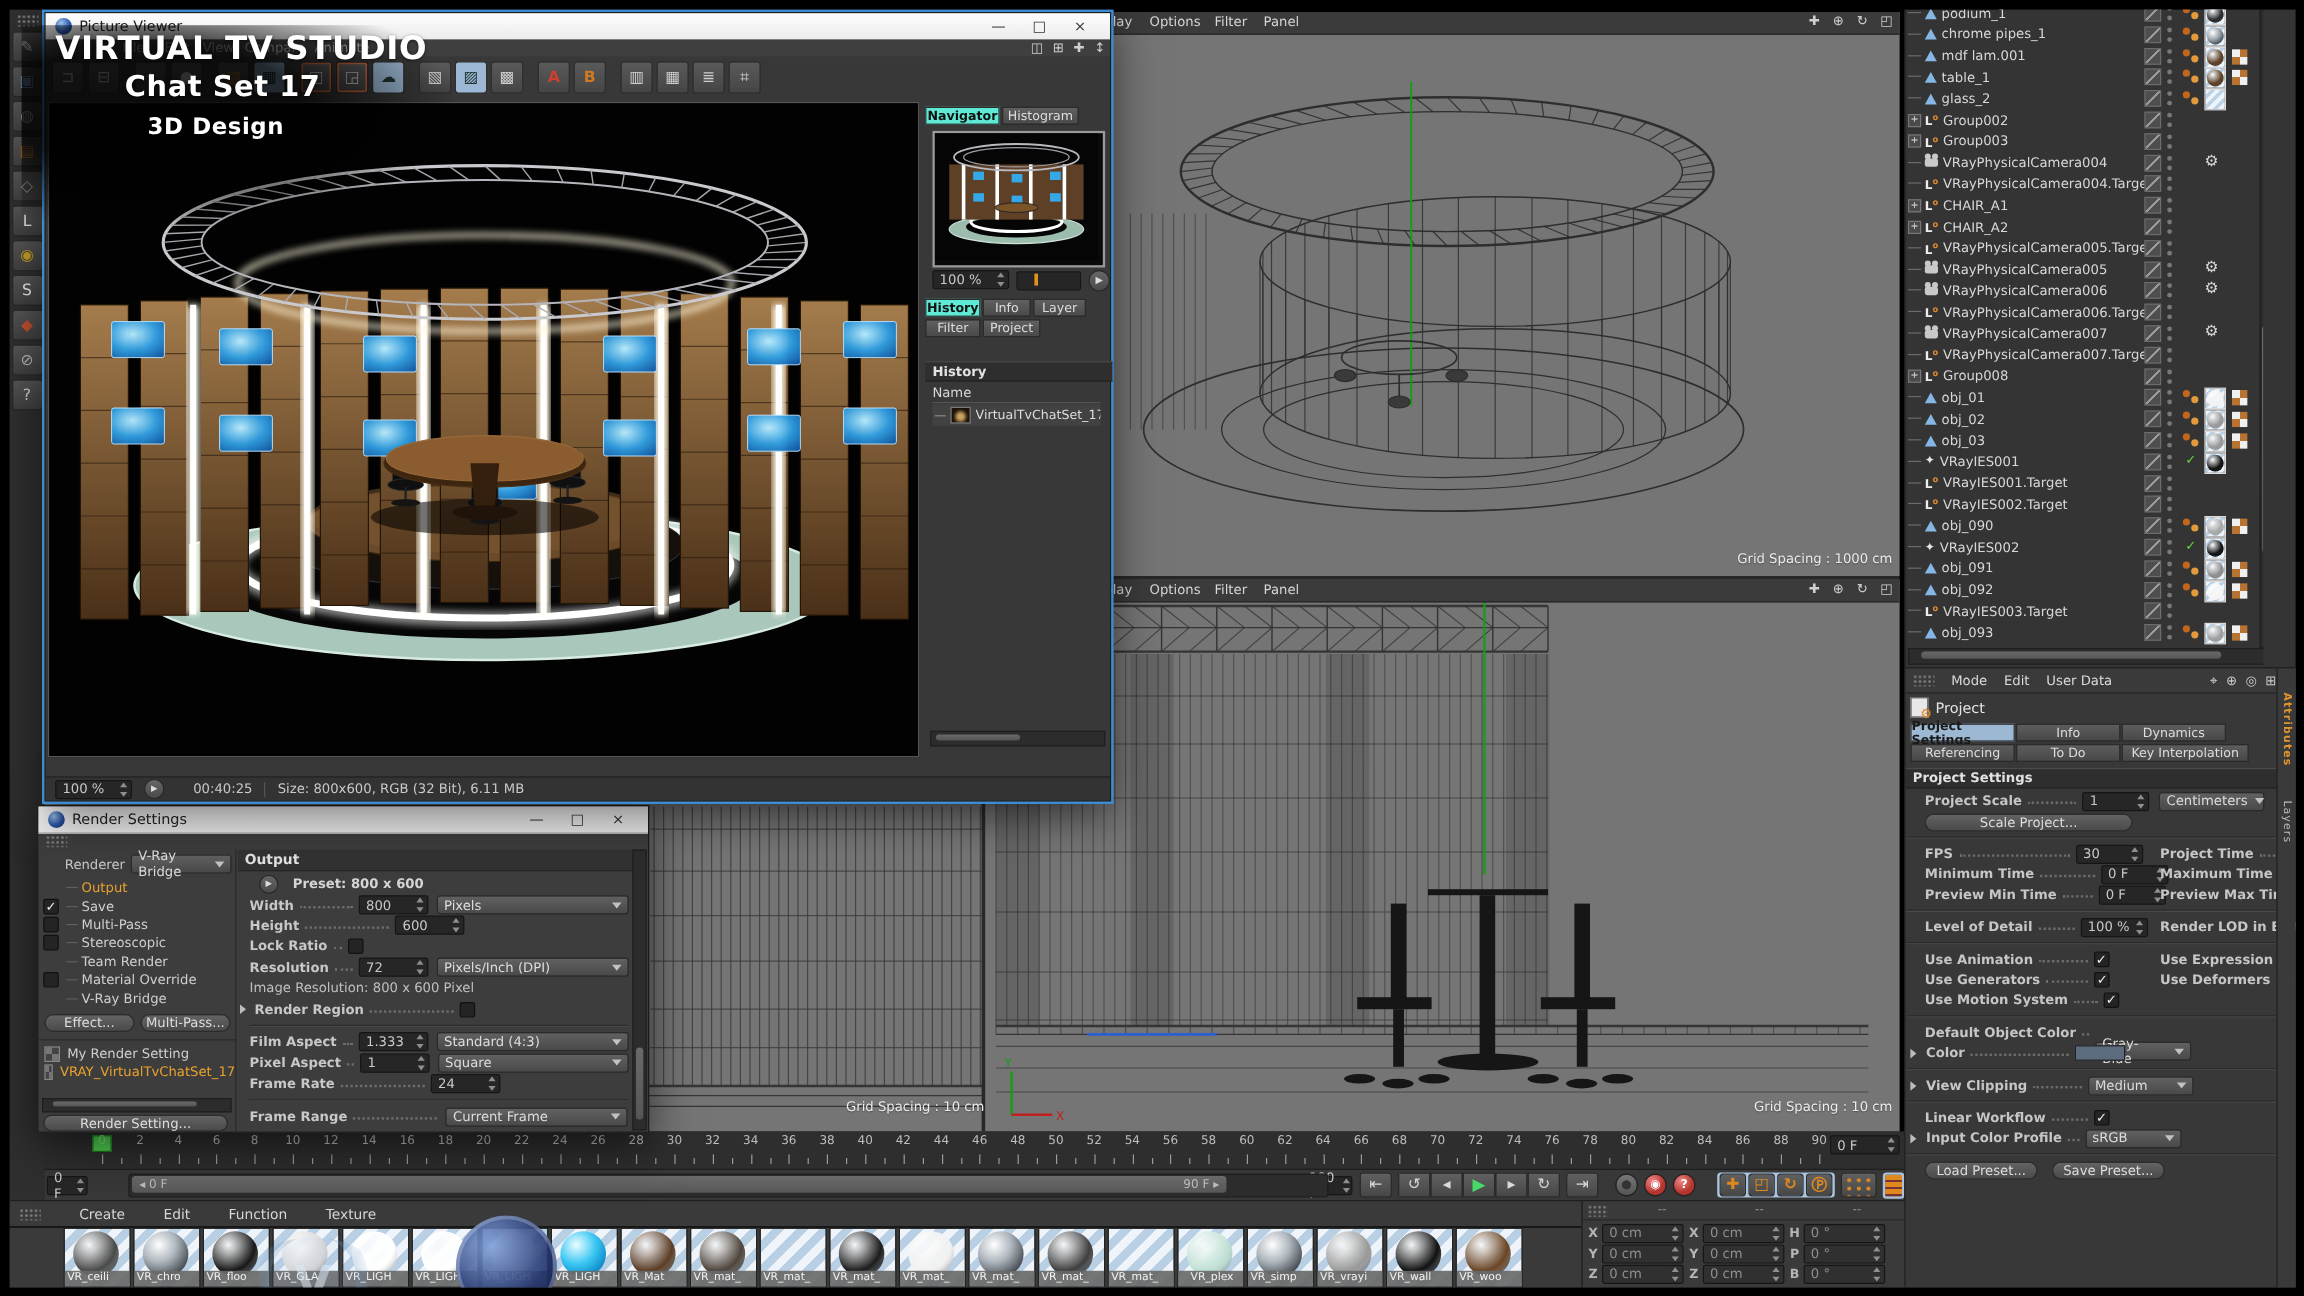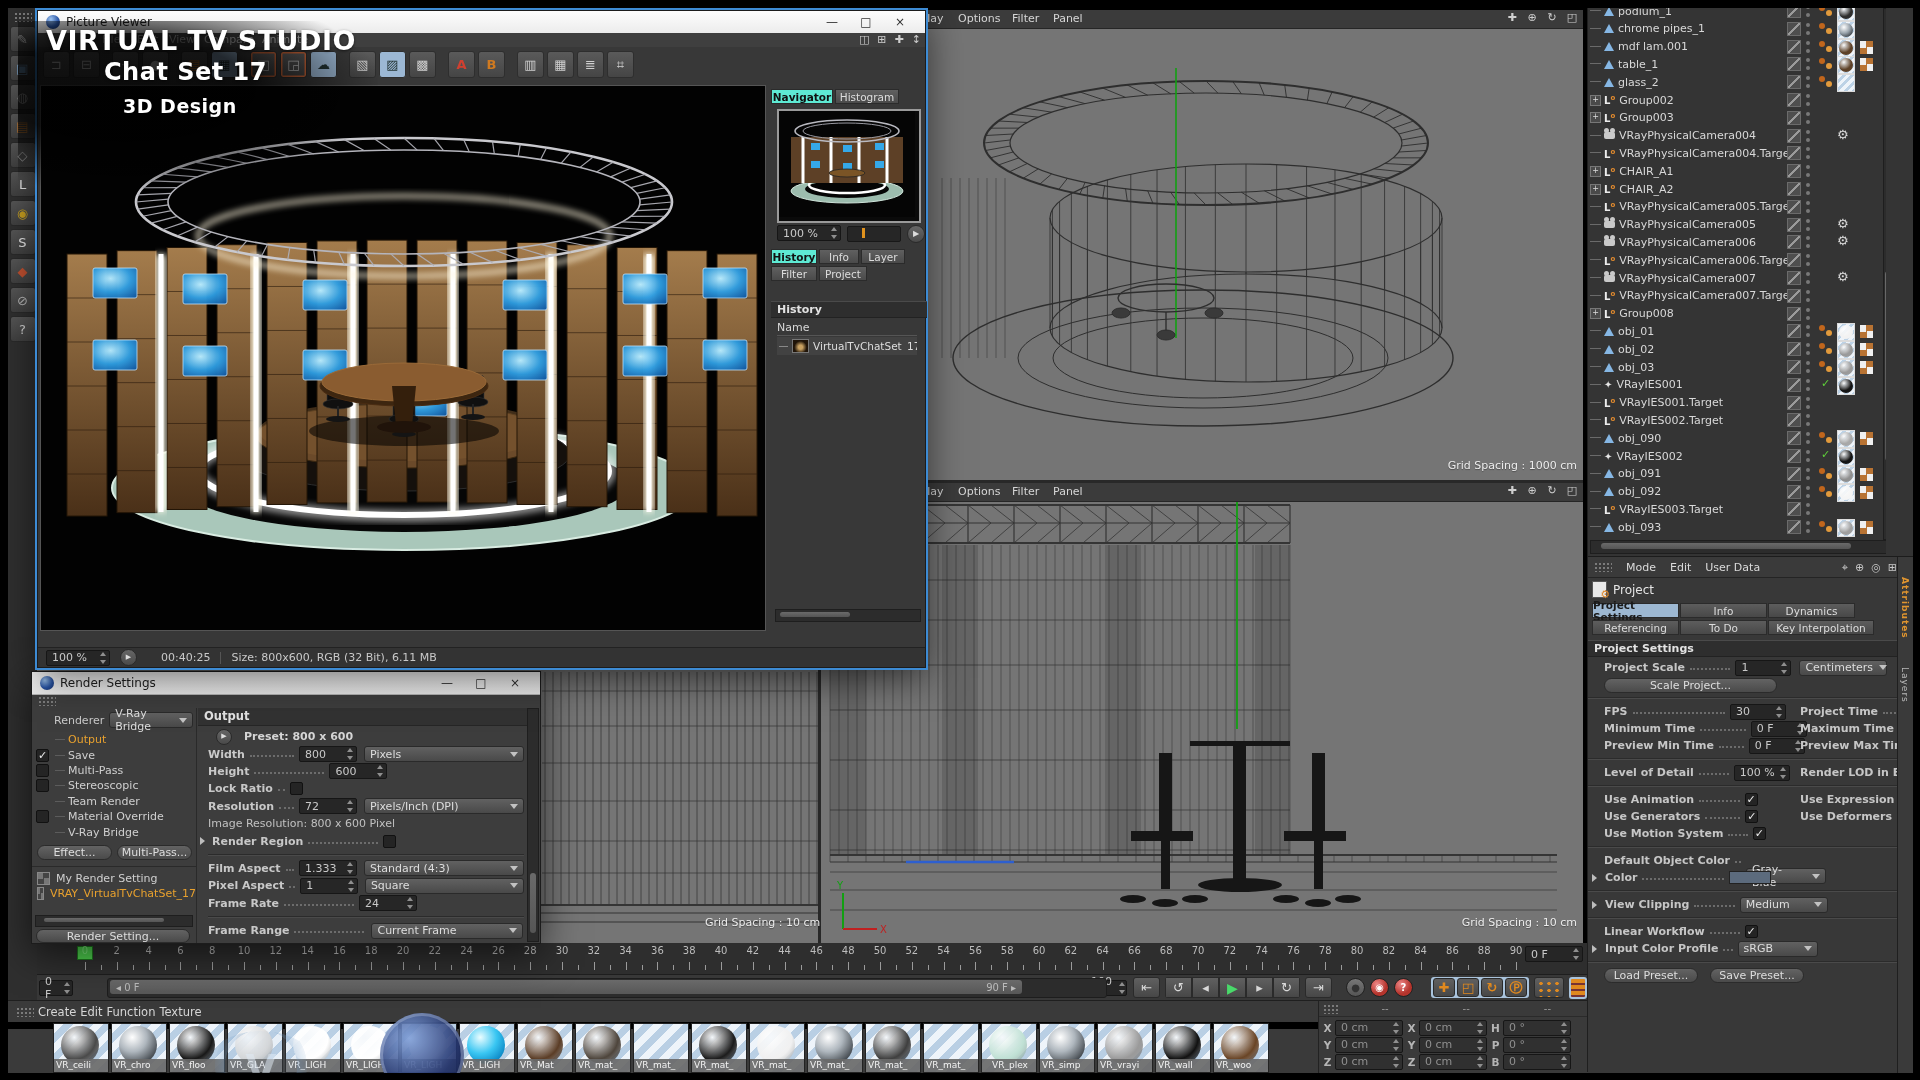--- a/index.html
+++ b/index.html
@@ -703,21 +703,21 @@
           <div class="tbtn" style="color: rgb(224, 137, 30); font-weight: bold; width: 22px; height: 19px;">↻</div>
           <div class="tbtn" style="color: rgb(224, 137, 30); font-weight: bold; width: 22px; height: 19px;">Ⓟ</div>
         </div>
         <div class="tbtn" style="width: 30px; height: 21px; background-image: radial-gradient(rgb(224, 137, 30) 1.6px, transparent 2px), linear-gradient(rgb(96, 96, 96), rgb(71, 71, 71)); background-size: 8px 7px, 100% 100%; background-position: 2px 2px, 0px 0px;"></div>
         <div class="tbtn" style="width: 18px; height: 22px; background: repeating-linear-gradient(rgb(224, 137, 30) 0px, rgb(224, 137, 30) 4px, rgb(119, 51, 51) 4px, rgb(119, 51, 51) 6px); border: 2px solid rgb(169, 195, 220);"></div>
       </div>
   </div>
 </div>
 
 <div class="abs" style="left:8px;top:1000px;width:1310px;height:72px;background:#3a3a3a;border-top:1px solid #1f1f1f;overflow:hidden;">
-  <div style="display:flex;align-items:center;gap:4px;height:21px;color:#d6d6d6;font-size:11.5px;padding-left:8px;border-bottom:7px solid #000000;">
+  <div style="display:flex;align-items:center;gap:32px;height:21px;color:#d6d6d6;font-size:11.5px;padding-left:8px;border-bottom:1px solid #000000;">
     <span class="handle"></span>
     <span>Create</span>
     <span>Edit</span>
     <span>Function</span>
     <span>Texture</span>
   </div>
   <div id="mat-tiles">
       <div class="mtile" style="left: 45px;">
         <div class="sph" style="background: radial-gradient(circle at 35% 30%, rgba(255, 255, 255, 0.85), rgb(74, 74, 74) 60%, rgba(0, 0, 0, 0.333));"></div>
         <div class="mlab">VR_ceili</div>

